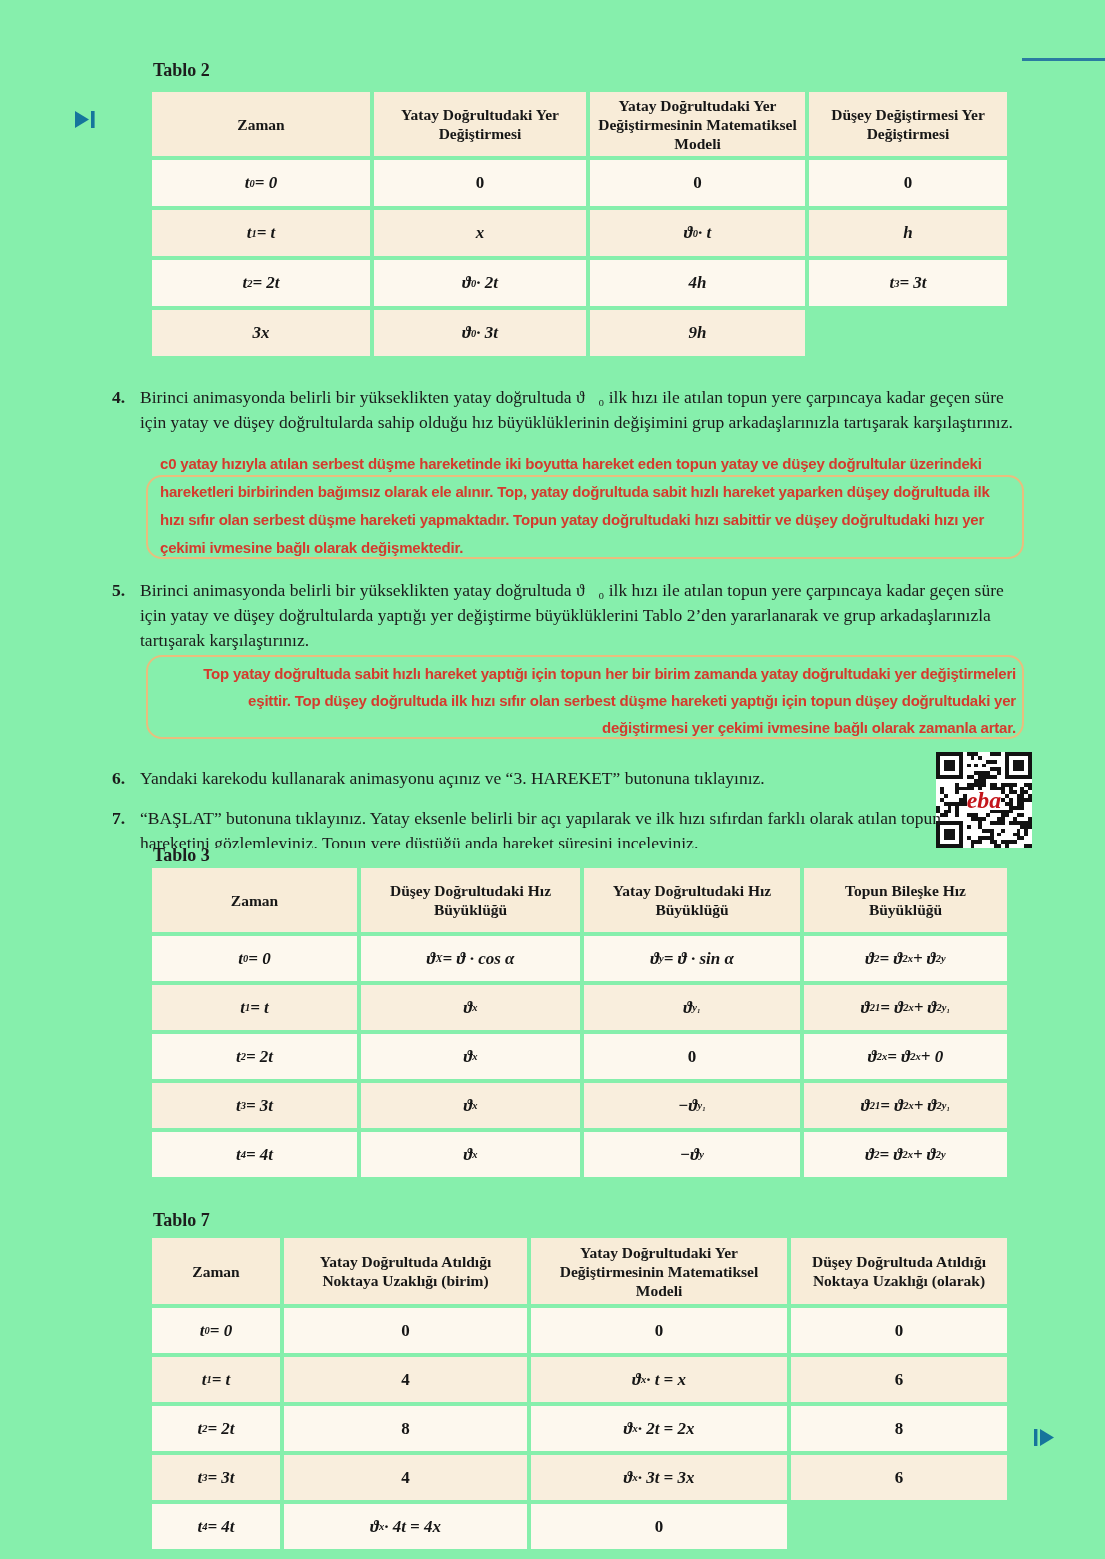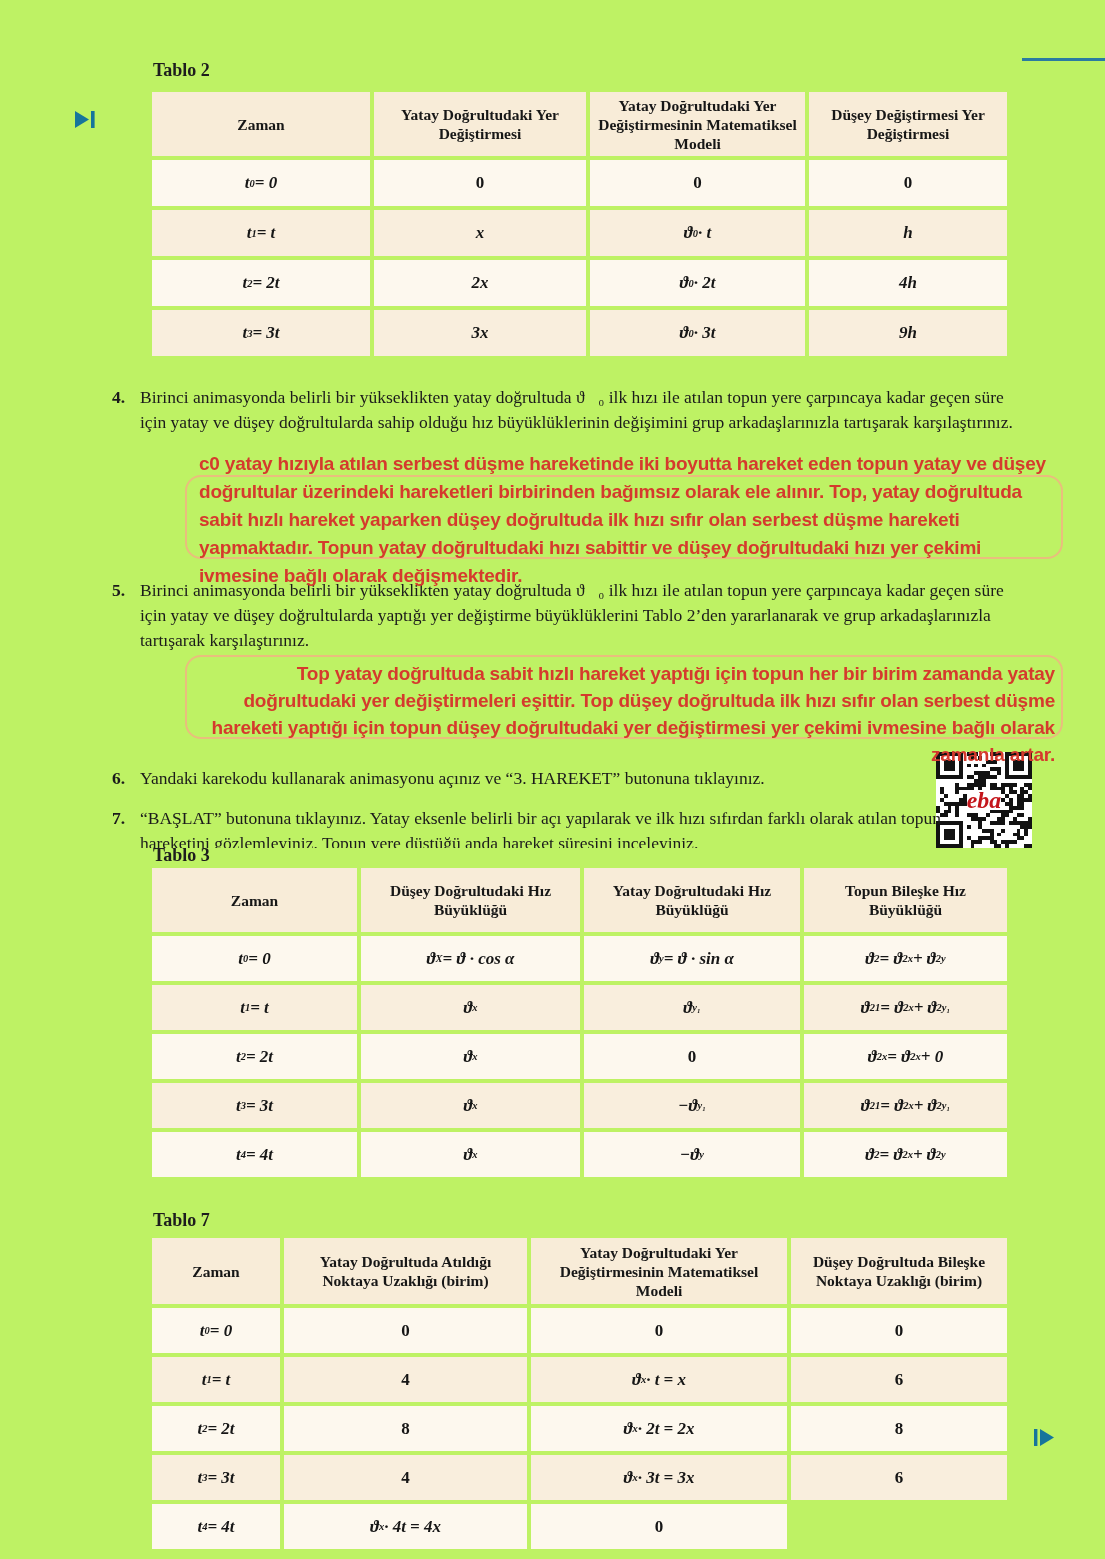--- a/index.html
+++ b/index.html
@@ -1,16 +1,16 @@
 <!DOCTYPE html>
 <html lang="tr"><head>
 <meta charset="utf-8">
 <style>
   html,body{margin:0;padding:0;background:#ffffff;}
-  .page{position:relative;width:1105px;height:1559px;background:#bef264;overflow:hidden;
+  .page{position:relative;width:1105px;height:1559px;background:#86efac;overflow:hidden;
         font-family:"Liberation Serif",serif;color:#1c1c1c;}
 
   
   .rule{position:absolute;left:1022px;top:58px;width:83px;height:3px;background:#2a7ba1;}
 
   
   .nav-ico{position:absolute;}
   #skipFwd{left:75px;top:111px;}
   #playBar{left:1034px;top:1429px;}
   .nav-ico svg{display:block;}
@@ -39,21 +39,21 @@
   .item .no{width:28px;flex:0 0 28px;font-weight:bold;}
   .item .txt{flex:1;}
   #item4{top:385px;width:905px;}
   #item5{top:578px;width:905px;}
   #item6{top:766px;width:905px;}
   #item7{top:806px;width:830px;height:42px;overflow:hidden;}
 
   
   .answer{position:absolute;left:160px;width:856px;z-index:2;
           font-family:"Liberation Sans",sans-serif;font-weight:bold;
-          font-size:19px;line-height:28px;color:#d53a2d;letter-spacing:-0.2px;margin-left:39px;}
+          font-size:15px;line-height:28px;color:#d53a2d;letter-spacing:-0.2px;}
   #ans1{top:450px;} #ans2{top:660px;line-height:27px;text-align:right;}
   .answer .frame{position:absolute;left:-14px;right:-8px;border:2px solid #e9bd7d;
                  border-radius:16px;z-index:-1;background:transparent;}
   #ans1 .frame{top:25px;height:80px;}
   #ans2 .frame{top:-5px;height:80px;}
 
   
   .qr{position:absolute;left:936px;top:752px;width:96px;height:96px;}
   .qr svg{display:block;}
 </style>
@@ -79,21 +79,20 @@
       <div class="head">Düşey Değiştirmesi Yer Değiştirmesi</div>
       <div class="math">t<sub>0</sub> = 0</div>
       <div class="math num">0</div>
       <div class="math num">0</div>
       <div class="math num">0</div>
       <div class="math">t<sub>1</sub> = t</div>
       <div class="math">x</div>
       <div class="math">ϑ<sub>0</sub> · t</div>
       <div class="math">h</div>
       <div class="math">t<sub>2</sub> = 2t</div>
-      <div class="math">2x</div>
       <div class="math">ϑ<sub>0</sub> · 2t</div>
       <div class="math">4h</div>
       <div class="math">t<sub>3</sub> = 3t</div>
       <div class="math">3x</div>
       <div class="math">ϑ<sub>0</sub> · 3t</div>
       <div class="math">9h</div>
     </div>
 
   <div class="item" id="item4">
     <span class="no">4.</span>
@@ -345,21 +344,21 @@
       <div class="math">ϑ<sub>x</sub></div>
       <div class="math">−ϑ<sub>y</sub></div>
       <div class="math">ϑ<sup>2</sup> = ϑ<sup>2</sup><sub>x</sub> + ϑ<sup>2</sup><sub>y</sub></div>
     </div>
 
   <div class="tbl-label" id="lbl4">Tablo 7</div>
   <div class="tbl" id="table4">
       <div class="head">Zaman</div>
       <div class="head">Yatay Doğrultuda Atıldığı Noktaya Uzaklığı (birim)</div>
       <div class="head">Yatay Doğrultudaki Yer Değiştirmesinin Matematiksel Modeli</div>
-      <div class="head">Düşey Doğrultuda Bileşke Noktaya Uzaklığı (birim)</div>
+      <div class="head">Düşey Doğrultuda Atıldığı Noktaya Uzaklığı (olarak)</div>
       <div class="math">t<sub>0</sub> = 0</div>
       <div class="math num">0</div>
       <div class="math num">0</div>
       <div class="math num">0</div>
       <div class="math">t<sub>1</sub> = t</div>
       <div class="math num">4</div>
       <div class="math">ϑ<sub>x</sub> · t = x</div>
       <div class="math num">6</div>
       <div class="math">t<sub>2</sub> = 2t</div>
       <div class="math num">8</div>

